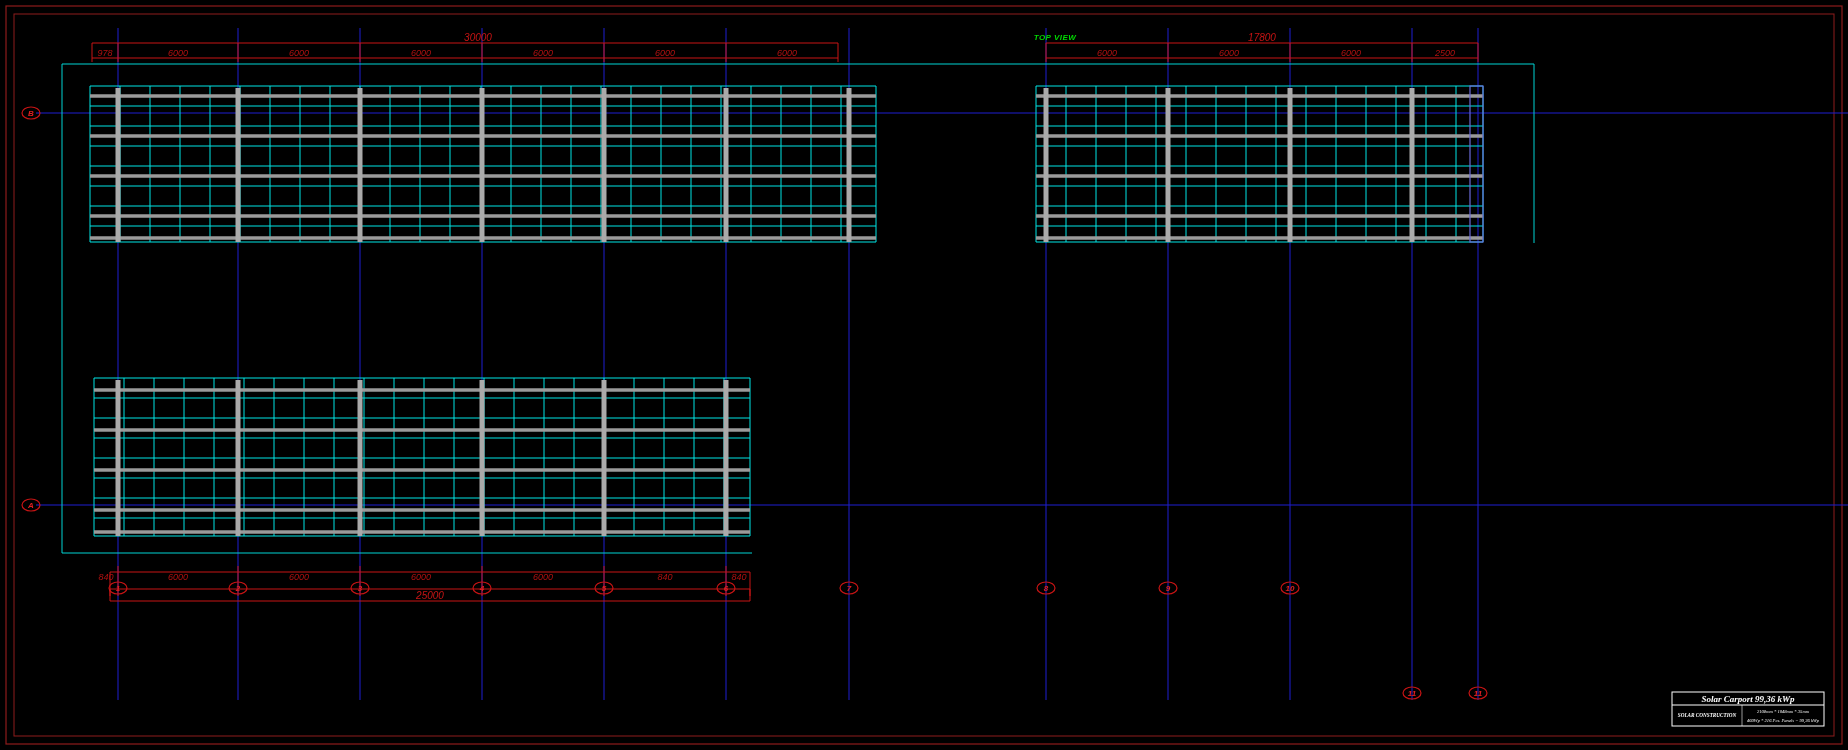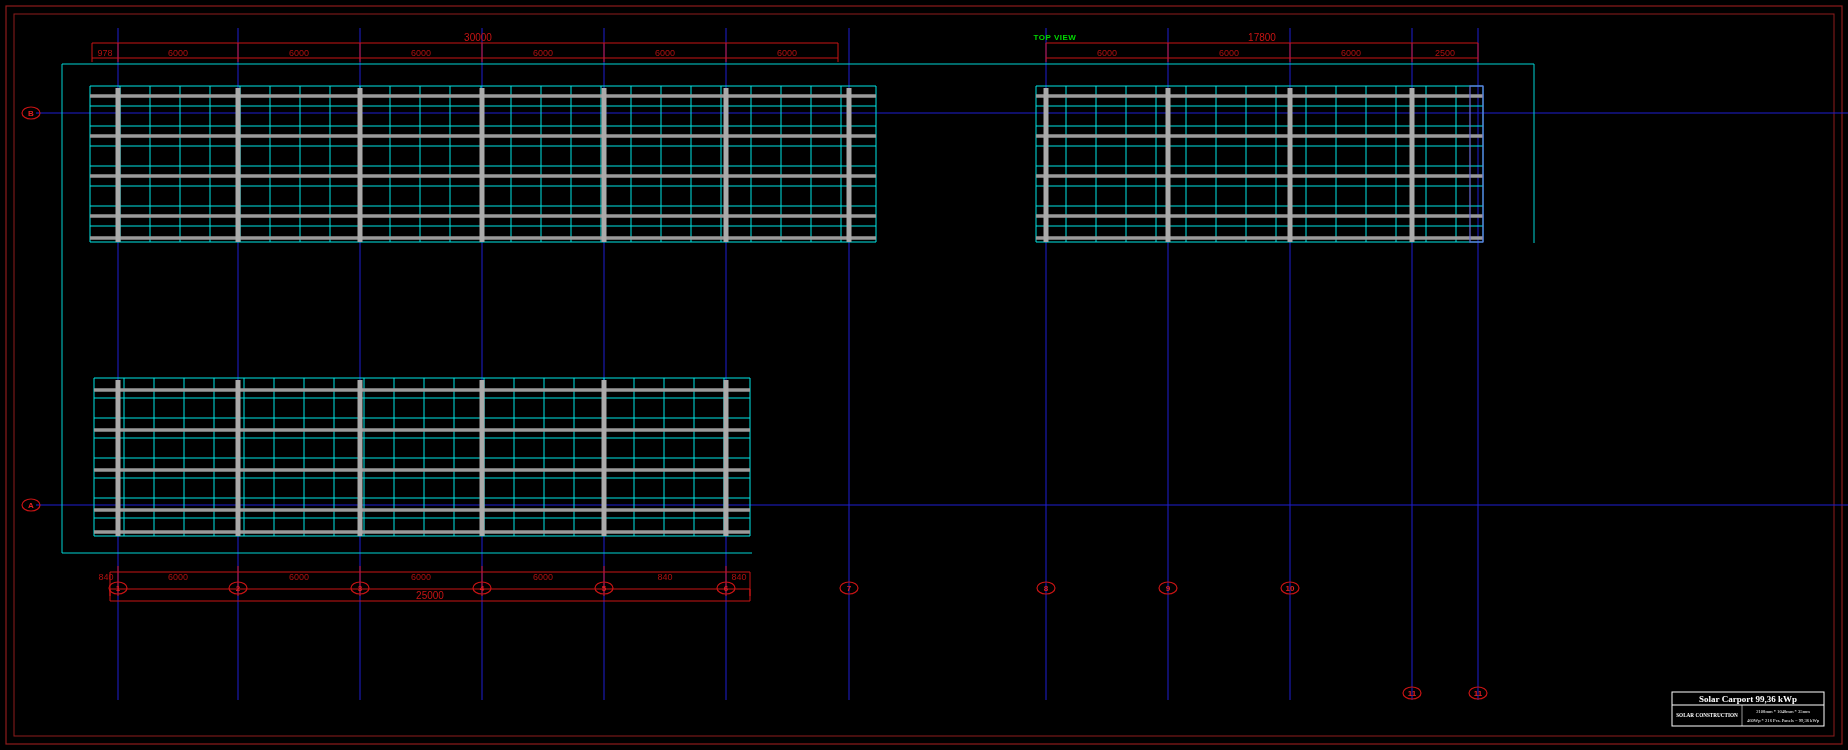--- a/index.html
+++ b/index.html
@@ -1,18 +1,18 @@
 <!DOCTYPE html>
 <html><head>
 <meta charset="utf-8">
 <style>
   html,body{margin:0;padding:0;background:#000;}
   body{width:1848px;height:750px;overflow:hidden;
        font-family:"Liberation Sans",sans-serif;}
-  #cad{position:relative;width:1848px;height:750px;background:#000;}
+  #cad{position:relative;width:1848px;height:750px;background:#000;font-style:italic;}
   svg{display:block;}
   .dimtxt{fill:#c81414;font-size:10px;font-family:"Liberation Sans",sans-serif;}
   .dimtxt-sm{fill:#b01010;font-size:9px;font-family:"Liberation Sans",sans-serif;}
   .bubbletxt{fill:#e02020;font-size:8px;font-weight:bold;
              font-family:"Liberation Sans",sans-serif;}
   .viewtxt{fill:#00d800;font-size:8px;font-weight:bold;
            font-family:"Liberation Sans",sans-serif;letter-spacing:.5px;}
   .tbtitle{fill:#ffffff;font-size:9px;font-weight:bold;
            font-family:"Liberation Serif",serif;}
   .tbsub{fill:#ffffff;font-size:5.2px;font-weight:bold;

